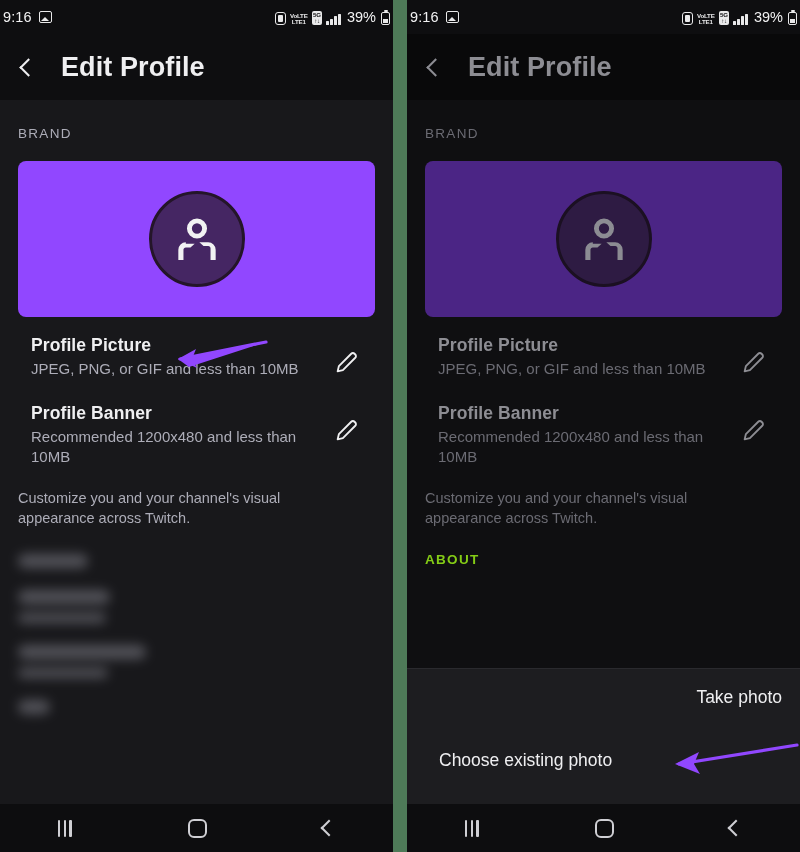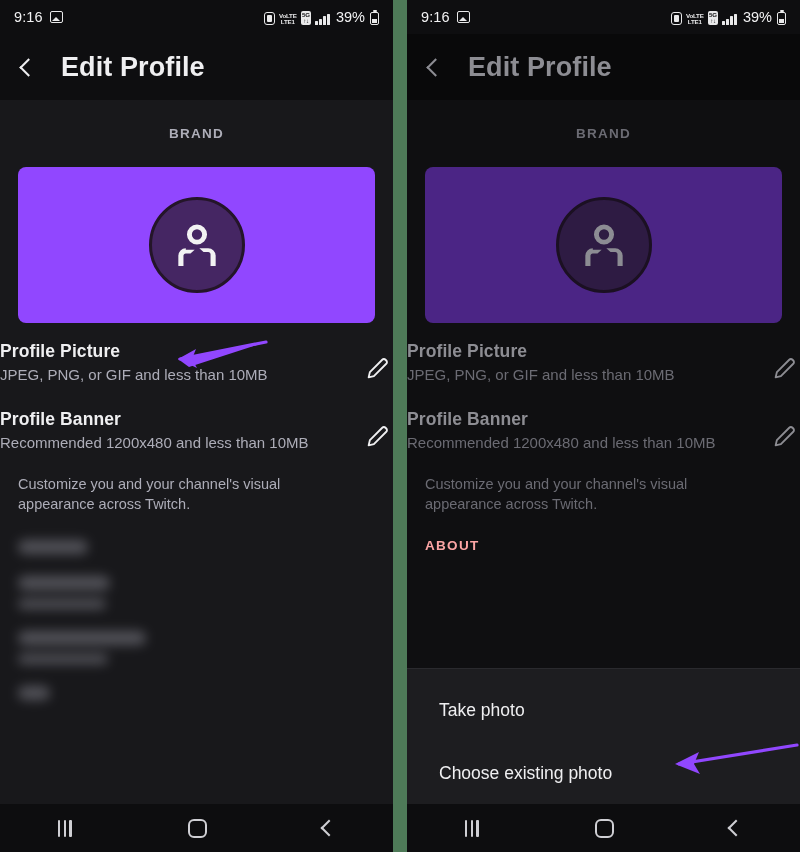--- a/index.html
+++ b/index.html
@@ -24,21 +24,21 @@
     overflow: hidden;
   }
   .panel.left  { margin-right: 7px; }
   .panel.right { margin-left: 7px; width: 393px; }
 
   
   .statusbar {
     height: 34px;
     background: #0e0e10;
     display: flex; align-items: center;
-    padding: 0 14px;
+    padding: 0 3px;
     color: #f2f2f3;
     font-size: 14.5px;
   }
   .sb-left { display: flex; align-items: center; gap: 7px; }
   .sb-time { font-size: 14.5px; letter-spacing: .1px; }
   .sb-spacer { flex: 1; }
   .sb-right { display: flex; align-items: flex-end; gap: 4px; }
   .glyph-img {
     width: 13px; height: 12px;
     border: 1.4px solid #e9e9ea; border-radius: 2px;
@@ -103,41 +103,41 @@
     margin-left: 4px;
   }
   .appbar-title {
     font-size: 27px; font-weight: 700; color: #efeff1;
     letter-spacing: .1px;
   }
 
   
   .content { background: #18181b; height: calc(852px - 34px - 66px - 48px); position: relative; }
   .section-label {
-    font-size: 13.5px; font-weight: 700; letter-spacing: 1.3px;
-    color: #adadb8; padding: 26px 18px 26px; text-align: center;
+    font-size: 13.5px; font-weight: 400; letter-spacing: 1.3px;
+    color: #adadb8; padding: 26px 18px 20px;
   }
   .banner {
     margin: 0 18px;
     height: 156px;
     background: #9147ff;
     border-radius: 8px;
     display: flex; align-items: center; justify-content: center;
   }
   .avatar {
     width: 96px; height: 96px; border-radius: 50%;
     background: #452663;
     border: 3.5px solid #241529;
     display: flex; align-items: center; justify-content: center;
   }
   .avatar svg { width: 56px; height: 56px; }
 
   .row {
     display: flex; align-items: flex-start;
-    padding: 18px 0 6px;
+    padding: 18px 31px 6px;
   }
   .row-text { flex: 1; padding-right: 12px; }
   .row-title {
     font-size: 17.5px; font-weight: 700; color: #efeff1; letter-spacing: .1px;
   }
   .row-sub {
     font-size: 15px; color: #adadb8; margin-top: 3px; line-height: 1.33;
   }
   .pencil { width: 30px; height: 30px; flex: none; margin-top: 12px; }
   .pencil svg { width: 30px; height: 30px; }
@@ -179,37 +179,37 @@
   .dim .banner { background: #4b2585; }
   .dim .avatar { background: #2e1b43; border-color: #1b1022; }
   .dim .avatar svg path { fill: #8c8c93; }
   .dim .back-chevron { border-color: #8d8d93; }
   .dim .pencil svg path { stroke: #8d8d93; }
   .dim .content { background: #0f0f11; }
   .dim .appbar { background: #09090a; }
 
   .about-label {
     font-size: 13.5px; font-weight: 700; letter-spacing: 1.3px;
-    color: #fca5a5; padding: 24px 18px 10px;
+    color: #84cc16; padding: 24px 18px 10px;
   }
   .username-row {
     font-size: 17.5px; color: #8d8d93; padding: 2px 18px 0;
   }
 
   
   .sheet {
     position: absolute; left: 0; right: 0; bottom: 48px; top: 668px;
     background: #1d1d20;
     border-top: 1px solid #2a2a2e;
   }
   .sheet-item {
     font-size: 17.5px; color: #efeff1;
     padding: 20px 18px 0 32px;
   }
-  .sheet-item.first { padding-top: 31px; }
+  .sheet-item.first { padding-top: 18px; text-align: right; }
   .sheet-item.second { padding-top: 42px; }
 
   
   .arrow { position: absolute; pointer-events: none; }
   .arrow-left-panel { left: 148px; top: 340px; }
   .arrow-right-panel { left: 242px; top: 742px; }
 </style>
 </head>
 <body>
 

